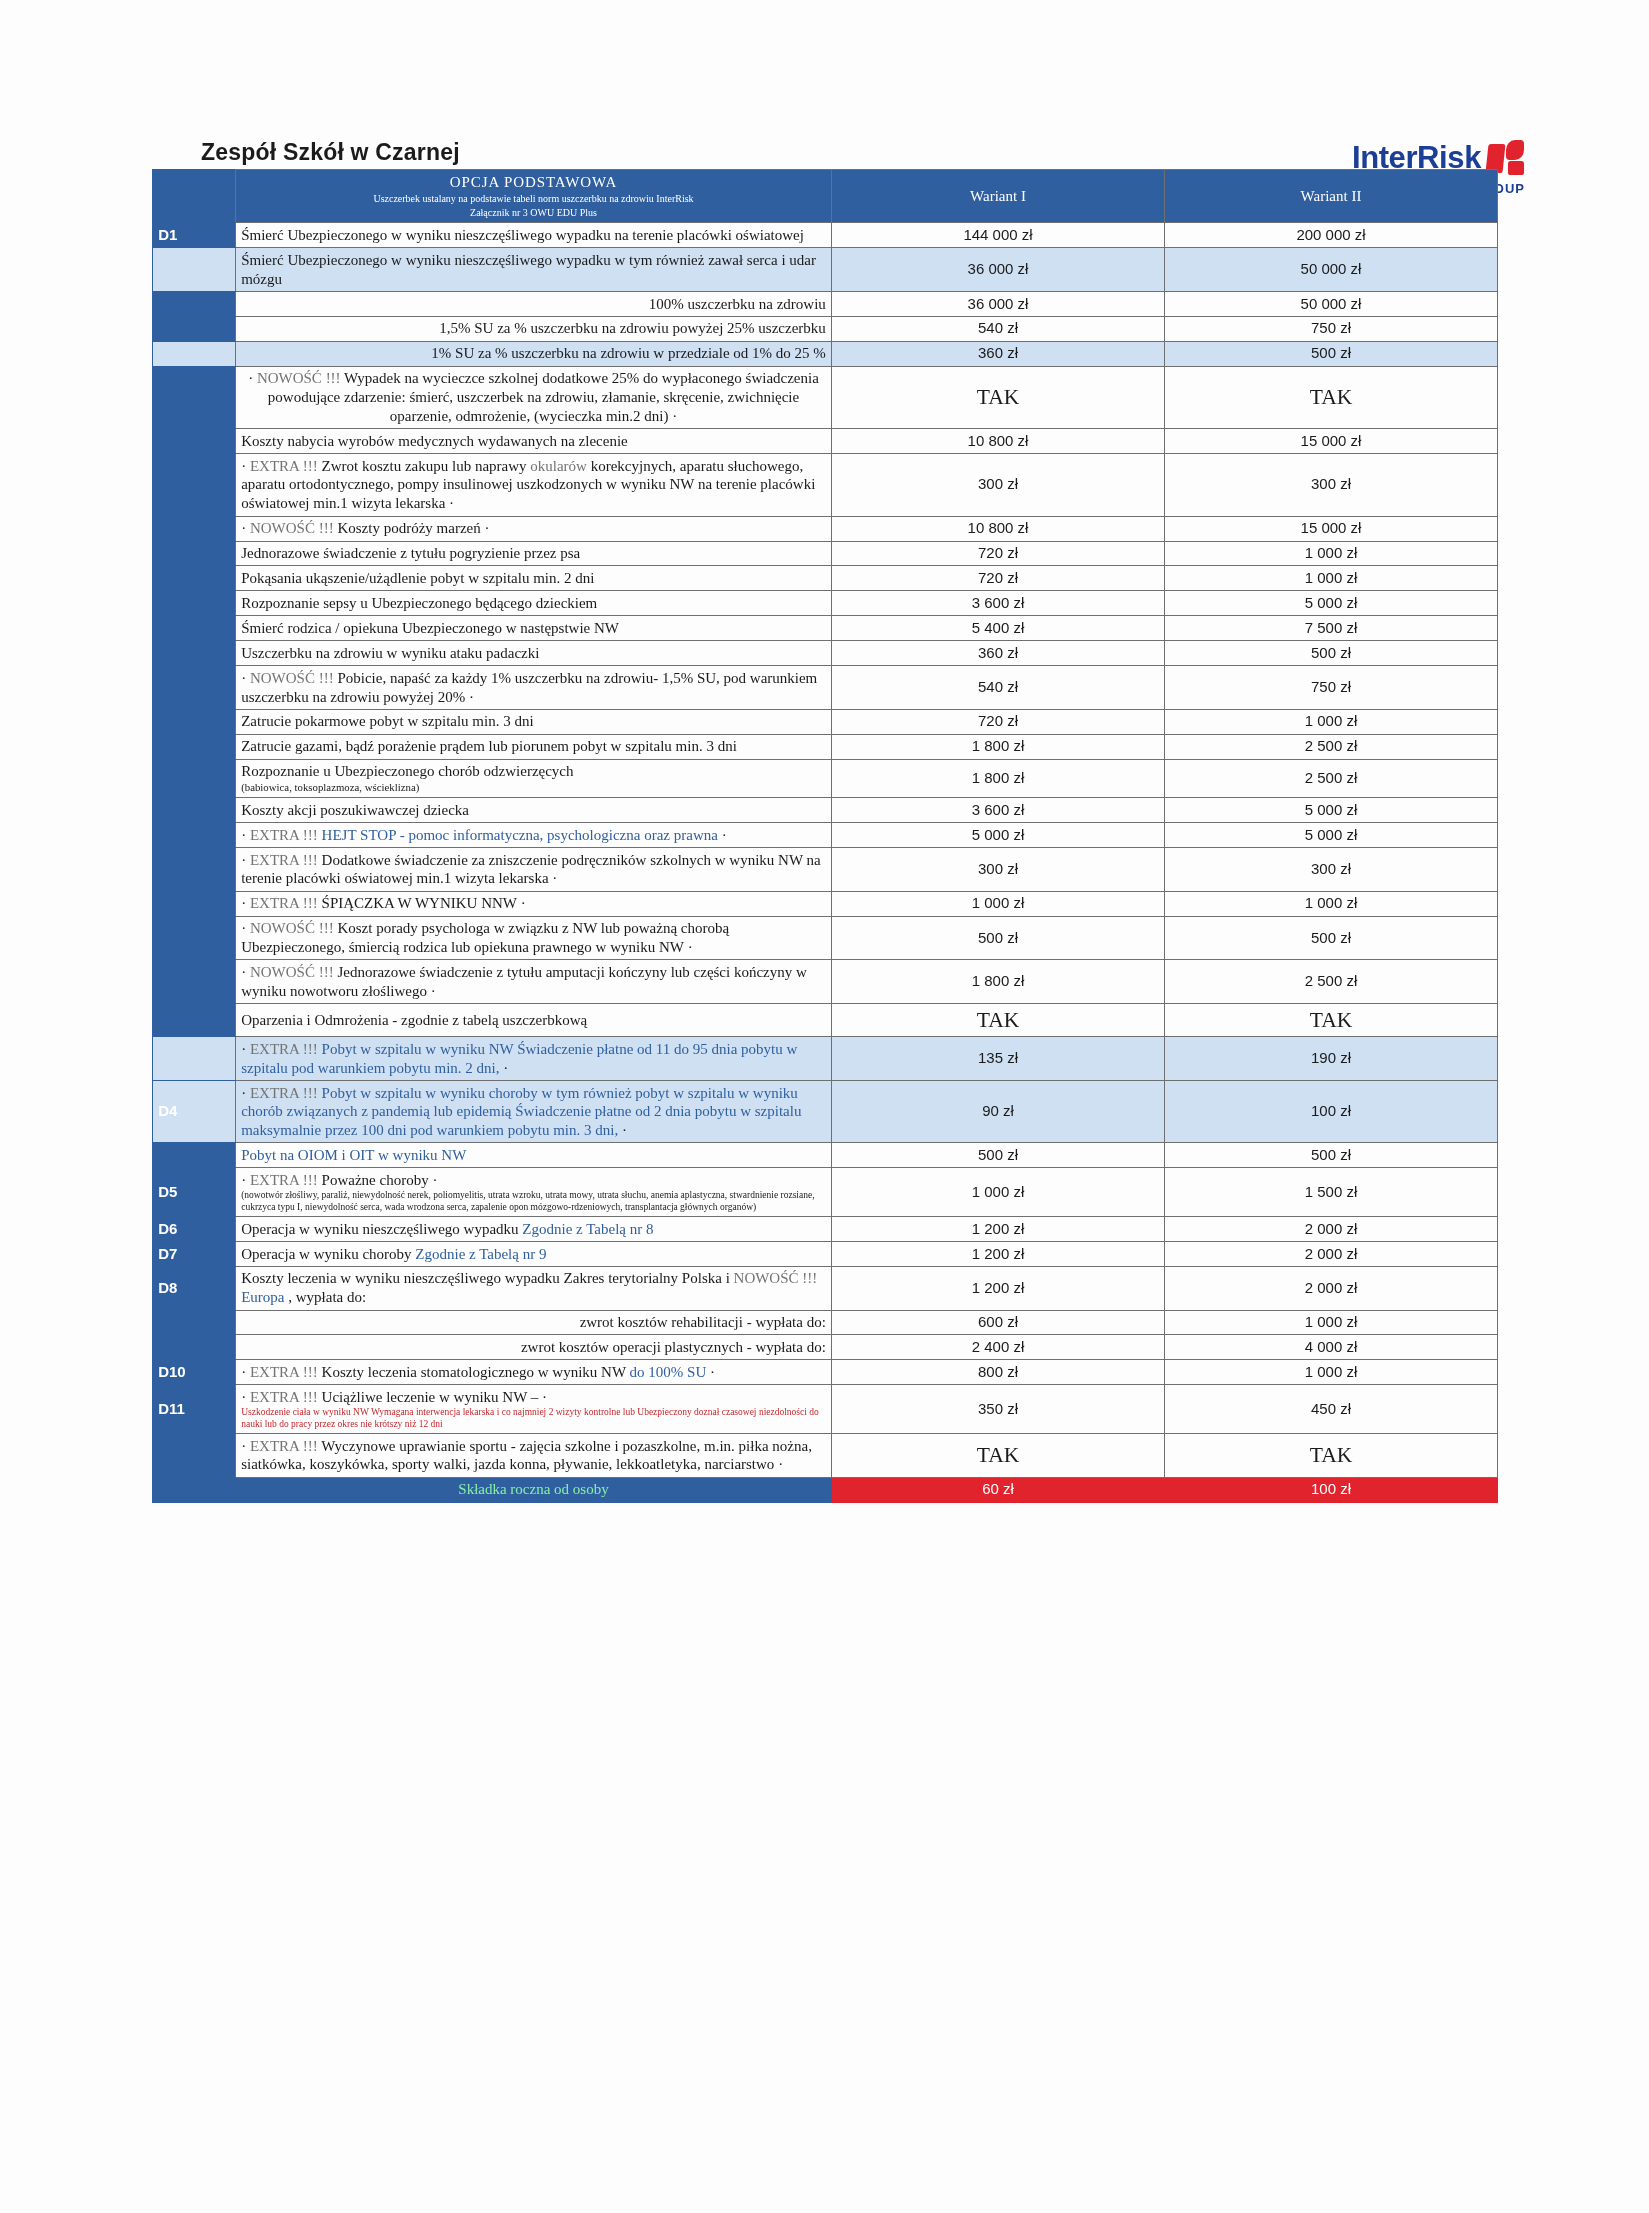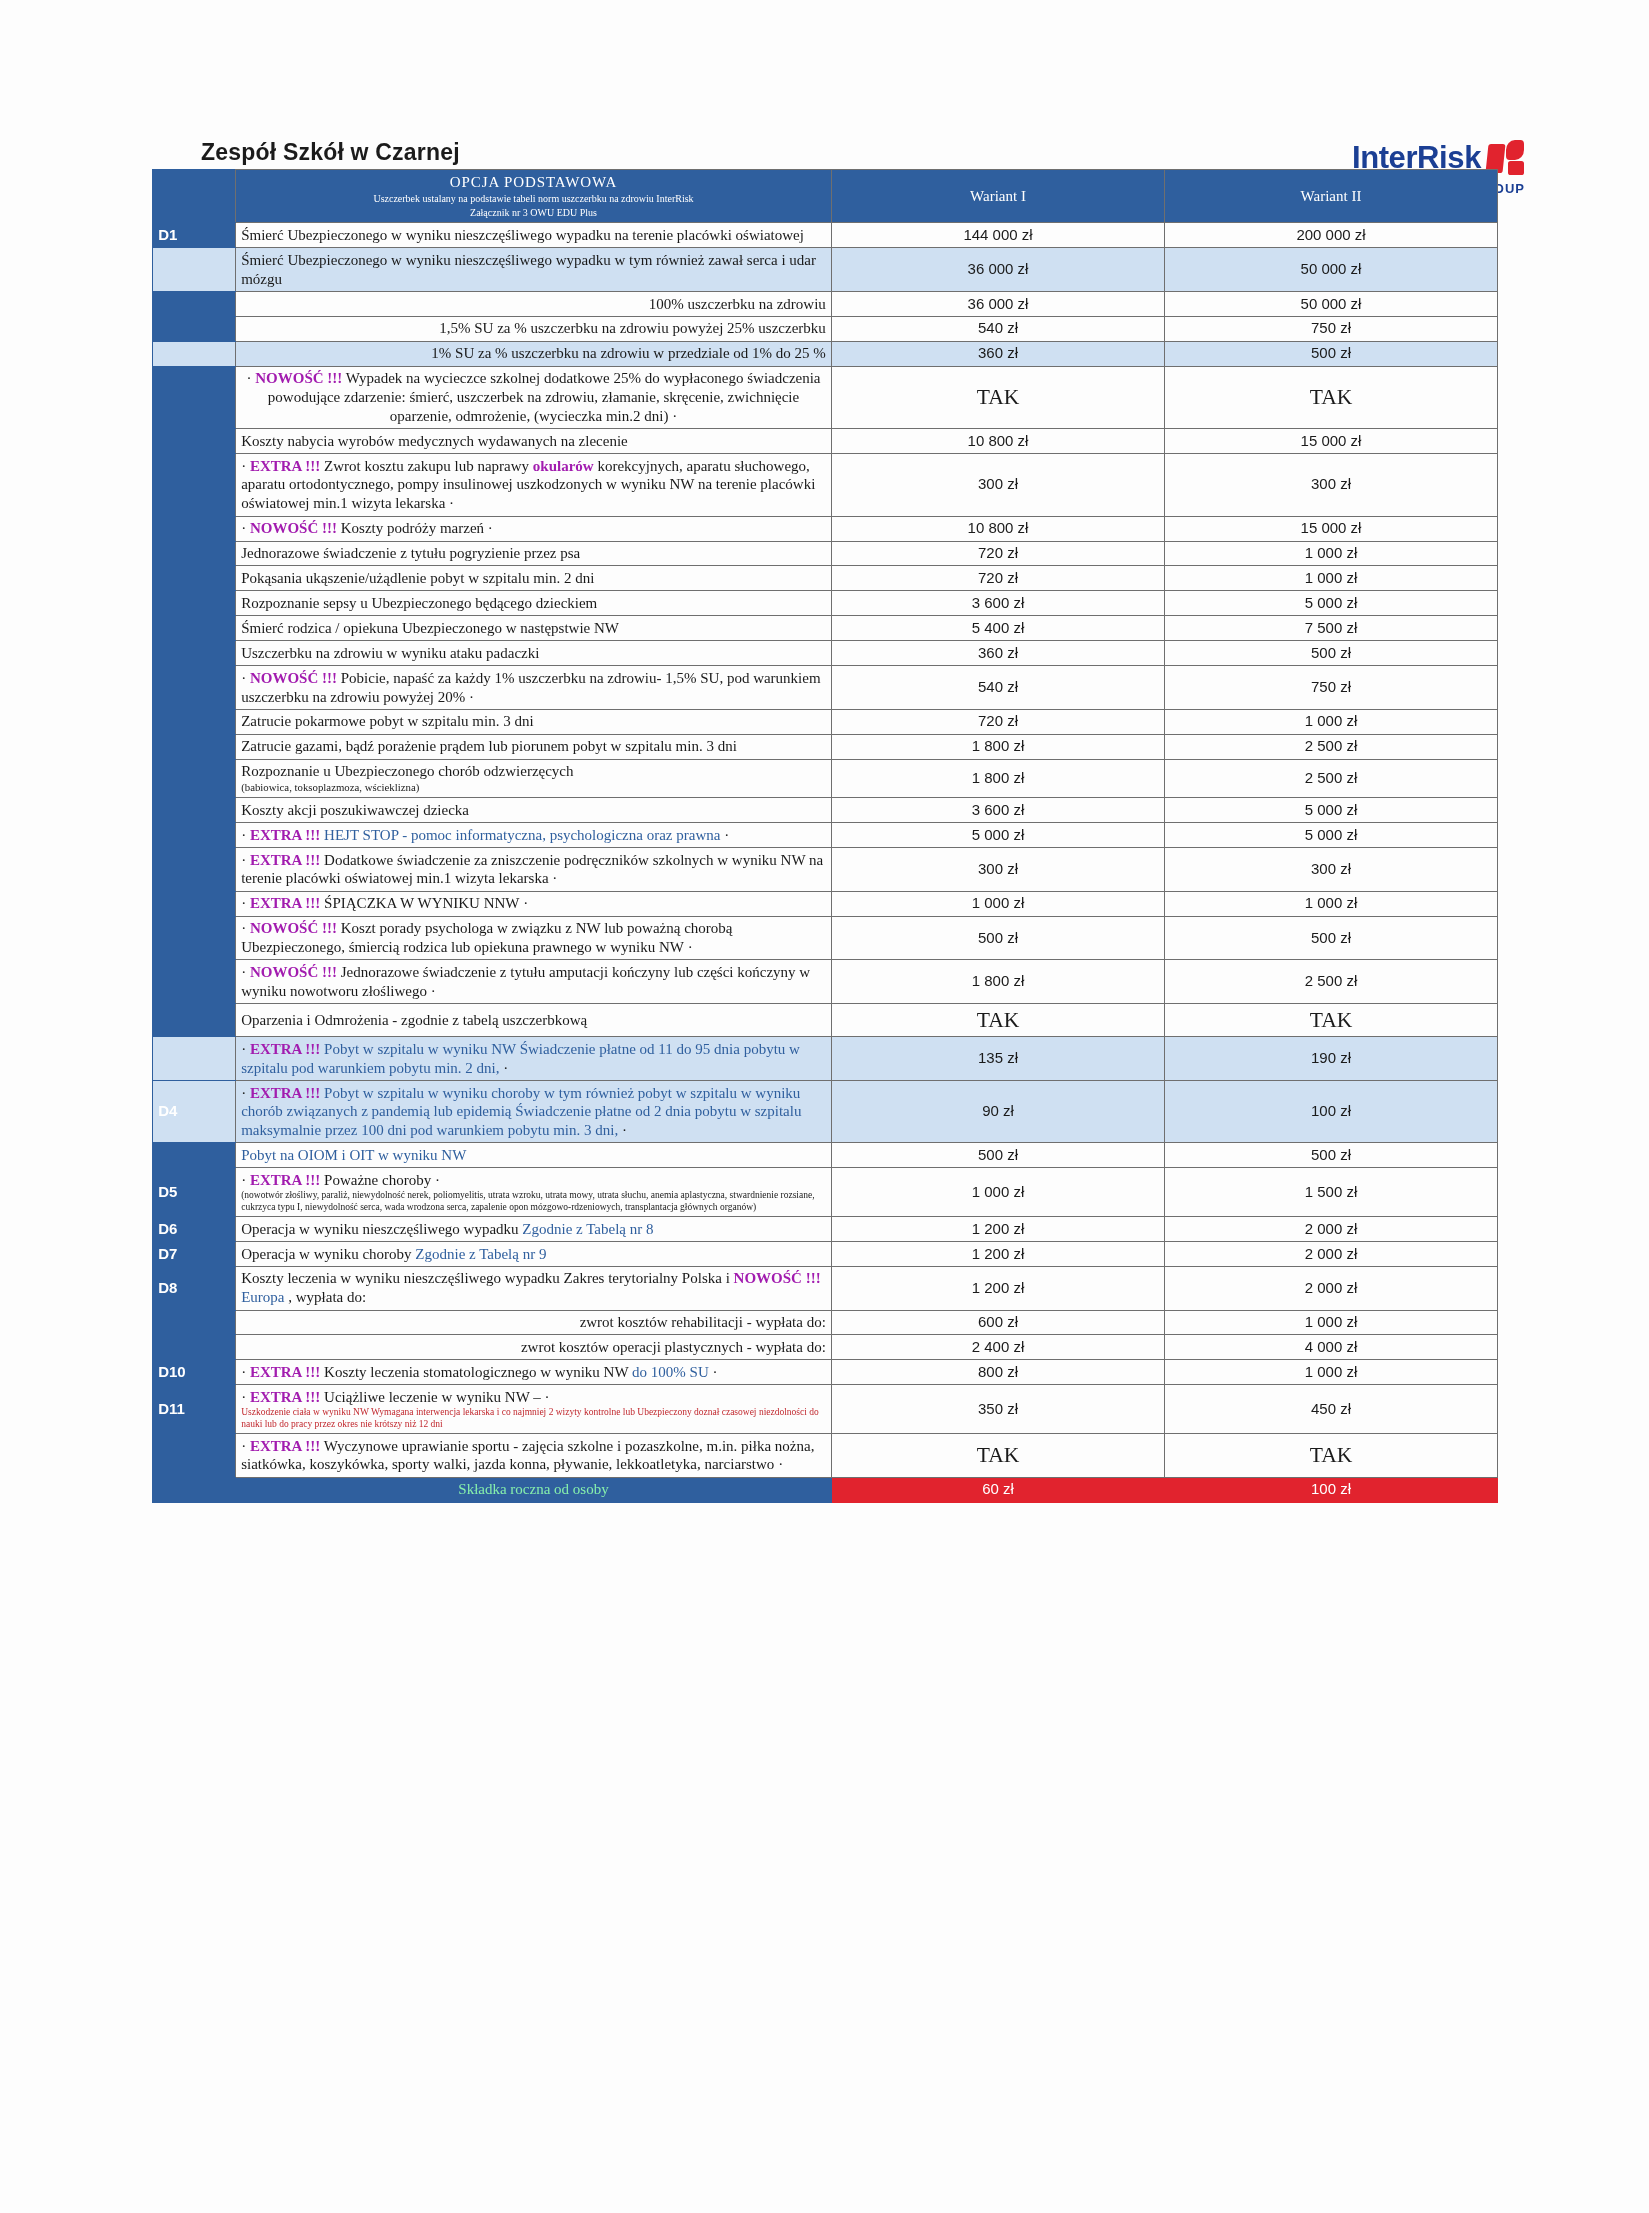--- a/index.html
+++ b/index.html
@@ -145,21 +145,21 @@
     font-family: "Liberation Sans", sans-serif;
     font-size: 20px;
     color: #1b1b1b;
   }
   .val.tak {
     font-family: "Liberation Serif", serif;
     font-size: 21.6px;
   }
   .hl td { background: #cfe0f2; }
   .hl .val { }
-  .red { color: #a21caf; font-weight: bold; }
+  .red { color: #737373; }
   .blue { color: #2f5f9e; }
   .tiny { font-size: 10.8px; }
   .tiny2 { font-size: 9.5px; }
   .nowrapdot { letter-spacing: 0; }
   .footer-row td {
     border-color: #6f6f6f;
   }
   .footer-label {
     background: #2f5f9e;
     color: #86efac;

